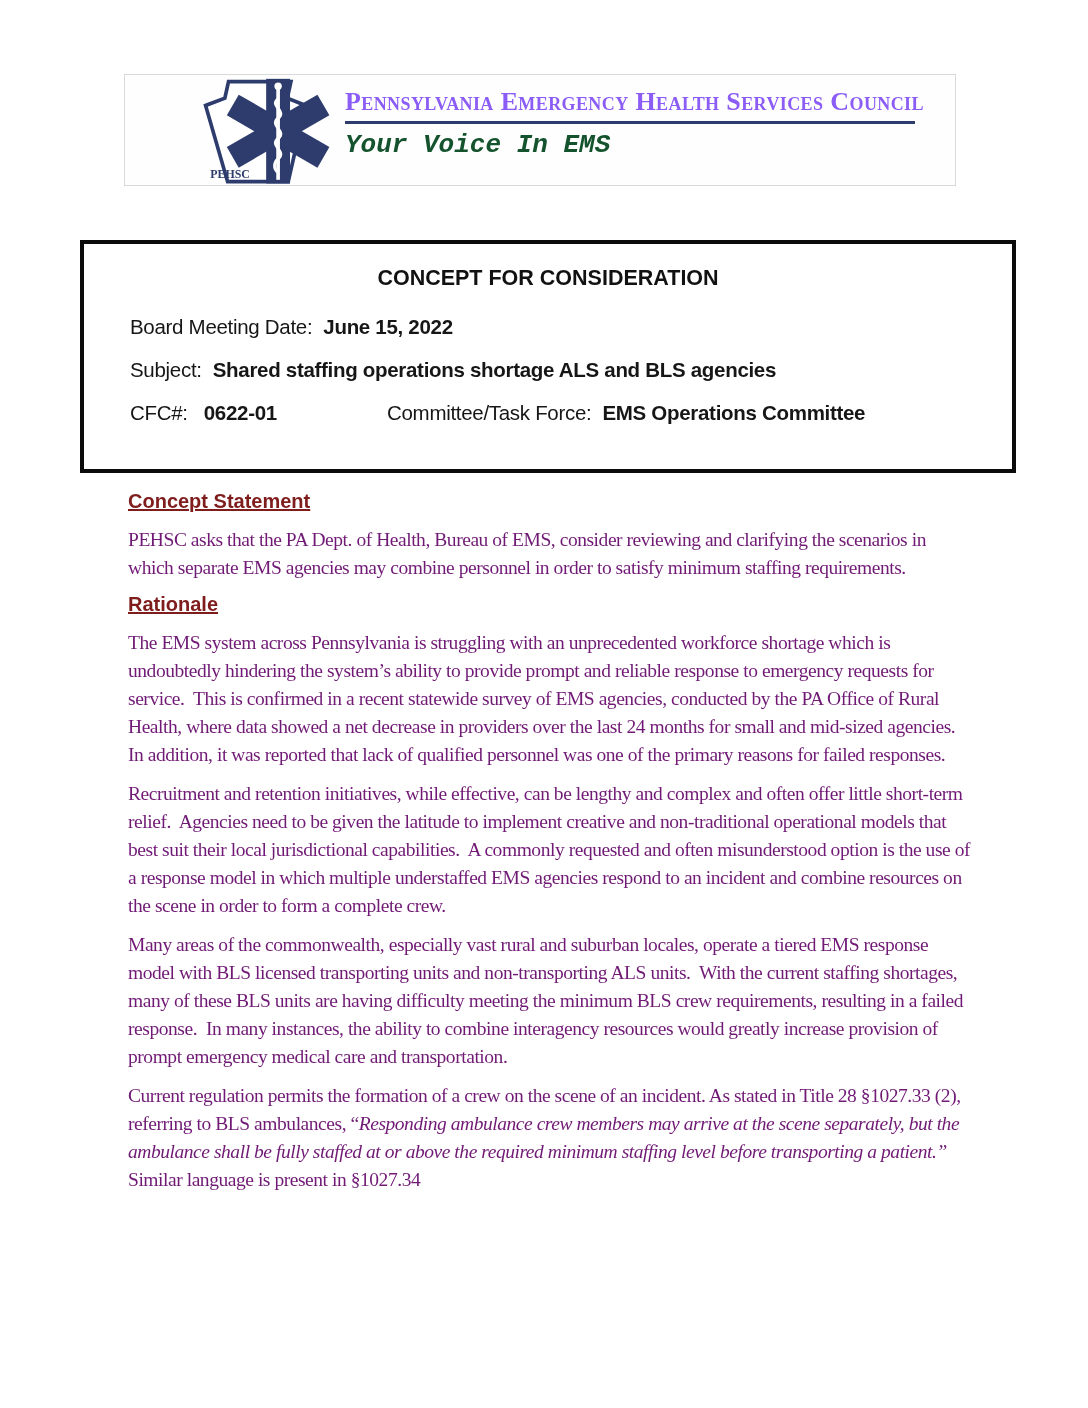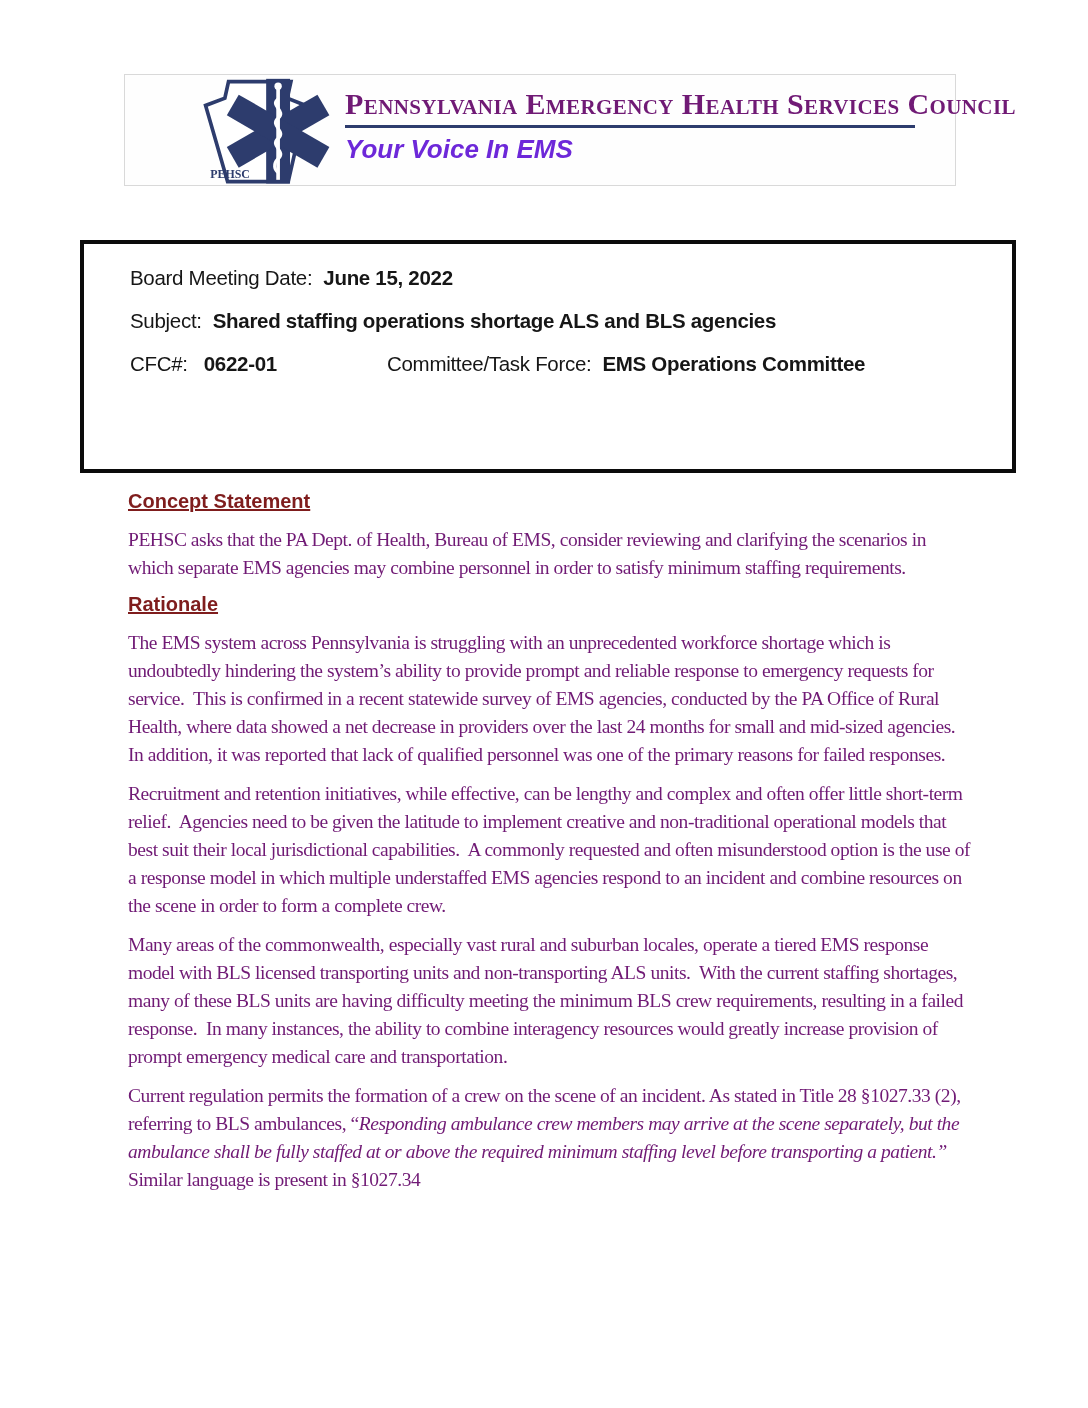--- a/index.html
+++ b/index.html
@@ -33,37 +33,37 @@
   .header-text {
     position: absolute;
     left: 220px;
     top: 12px;
     width: 600px;
   }
   .org-name {
     font-family: "Liberation Serif", serif;
     font-variant: small-caps;
     font-weight: bold;
-    font-size: 30px;
+    font-size: 26px;
     letter-spacing: 0.4px;
-    color: #701a75;
+    color: #8b5cf6;
     white-space: nowrap;
   }
   .header-rule {
     width: 570px;
     height: 3px;
     background: #2d3c6d;
     margin: 4px 0 6px 0;
   }
   .tagline {
-    font-family: Liberation Sans, sans-serif;
+    font-family: Liberation Mono, monospace;
     font-style: italic;
     font-weight: bold;
     font-size: 26px;
-    color: #6d28d9;
+    color: #14532d;
   }
 
   
   .concept-box {
     position: absolute;
     left: 80px;
     top: 240px;
     width: 936px;
     height: 233px;
     border: 4px solid #0b0b0b;
@@ -138,20 +138,21 @@
     </svg>
 
     <div class="header-text">
       <div class="org-name">Pennsylvania Emergency Health Services Council</div>
       <div class="header-rule"></div>
       <div class="tagline">Your Voice In EMS</div>
     </div>
   </div>
 
   <div class="concept-box">
+    <div class="box-title">CONCEPT FOR CONSIDERATION</div>
 
     <div class="box-row">
       <span>Board Meeting Date:</span><span class="field-value">June 15, 2022</span>
     </div>
 
     <div class="box-row">
       <span>Subject:</span><span class="field-value">Shared staffing operations shortage ALS and BLS agencies</span>
     </div>
 
     <div class="box-row cfc-row">

